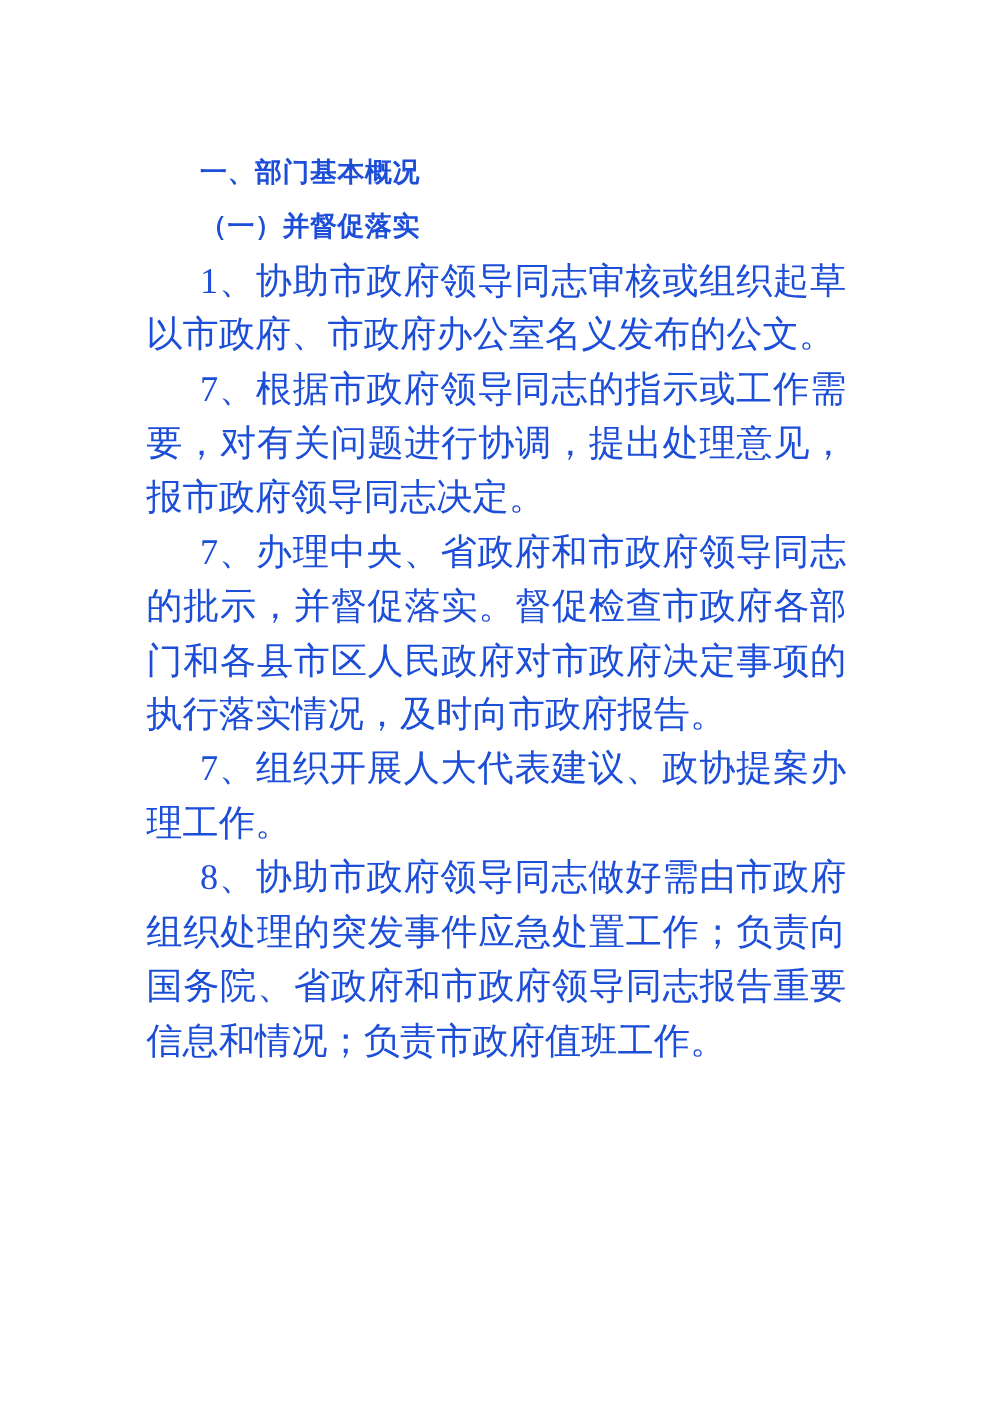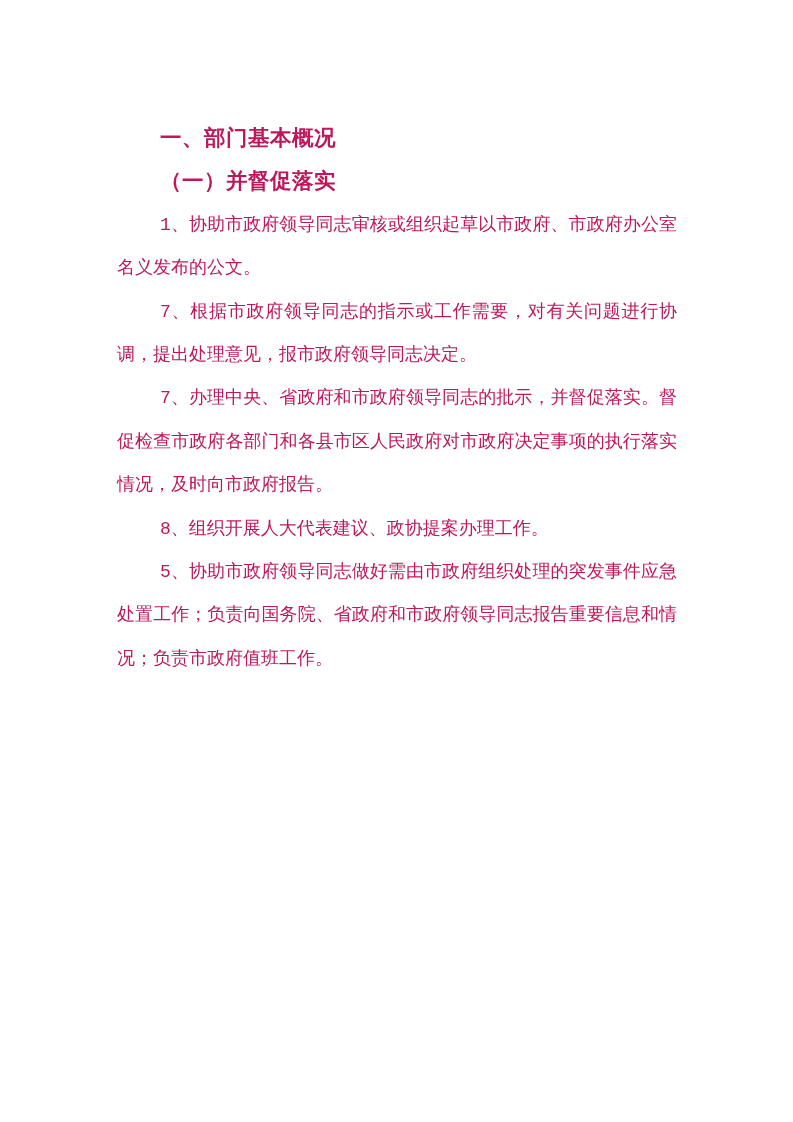--- a/index.html
+++ b/index.html
@@ -12,27 +12,27 @@
     width: 793px;
     height: 1122px;
     background: #ffffff;
     overflow: hidden;
   }
   .content {
     position: absolute;
     left: 117px;
     top: 117px;
     width: 560px;
-    color: #be185d;
+    color: #1d4ed8;
   }
   .content p {
     margin: 0;
     padding: 0;
-    font-family: Liberation Mono, monospace;
-    font-size: 18px;
+    font-family: Liberation Serif, serif;
+    font-size: 29px;
     line-height: 43.4px;
     text-indent: 43px;
     text-align: justify;
     text-justify: inter-ideograph;
     word-break: break-all;
     overflow-wrap: break-word;
   }
   .content p.h {
     font-family: "Liberation Sans", "DejaVu Sans", sans-serif;
     font-weight: bold;
@@ -44,16 +44,16 @@
 </head>
 <body>
 
 <div class="page">
   <div class="content">
     <p class="h">一、部门基本概况</p>
     <p class="h">（一）并督促落实</p>
     <p>1、协助市政府领导同志审核或组织起草以市政府、市政府办公室名义发布的公文。</p>
     <p>7、根据市政府领导同志的指示或工作需要，对有关问题进行协调，提出处理意见，报市政府领导同志决定。</p>
     <p>7、办理中央、省政府和市政府领导同志的批示，并督促落实。督促检查市政府各部门和各县市区人民政府对市政府决定事项的执行落实情况，及时向市政府报告。</p>
-    <p>8、组织开展人大代表建议、政协提案办理工作。</p>
-    <p>5、协助市政府领导同志做好需由市政府组织处理的突发事件应急处置工作；负责向国务院、省政府和市政府领导同志报告重要信息和情况；负责市政府值班工作。</p>
+    <p>7、组织开展人大代表建议、政协提案办理工作。</p>
+    <p>8、协助市政府领导同志做好需由市政府组织处理的突发事件应急处置工作；负责向国务院、省政府和市政府领导同志报告重要信息和情况；负责市政府值班工作。</p>
   </div>
 </div>
 
 </body></html>

